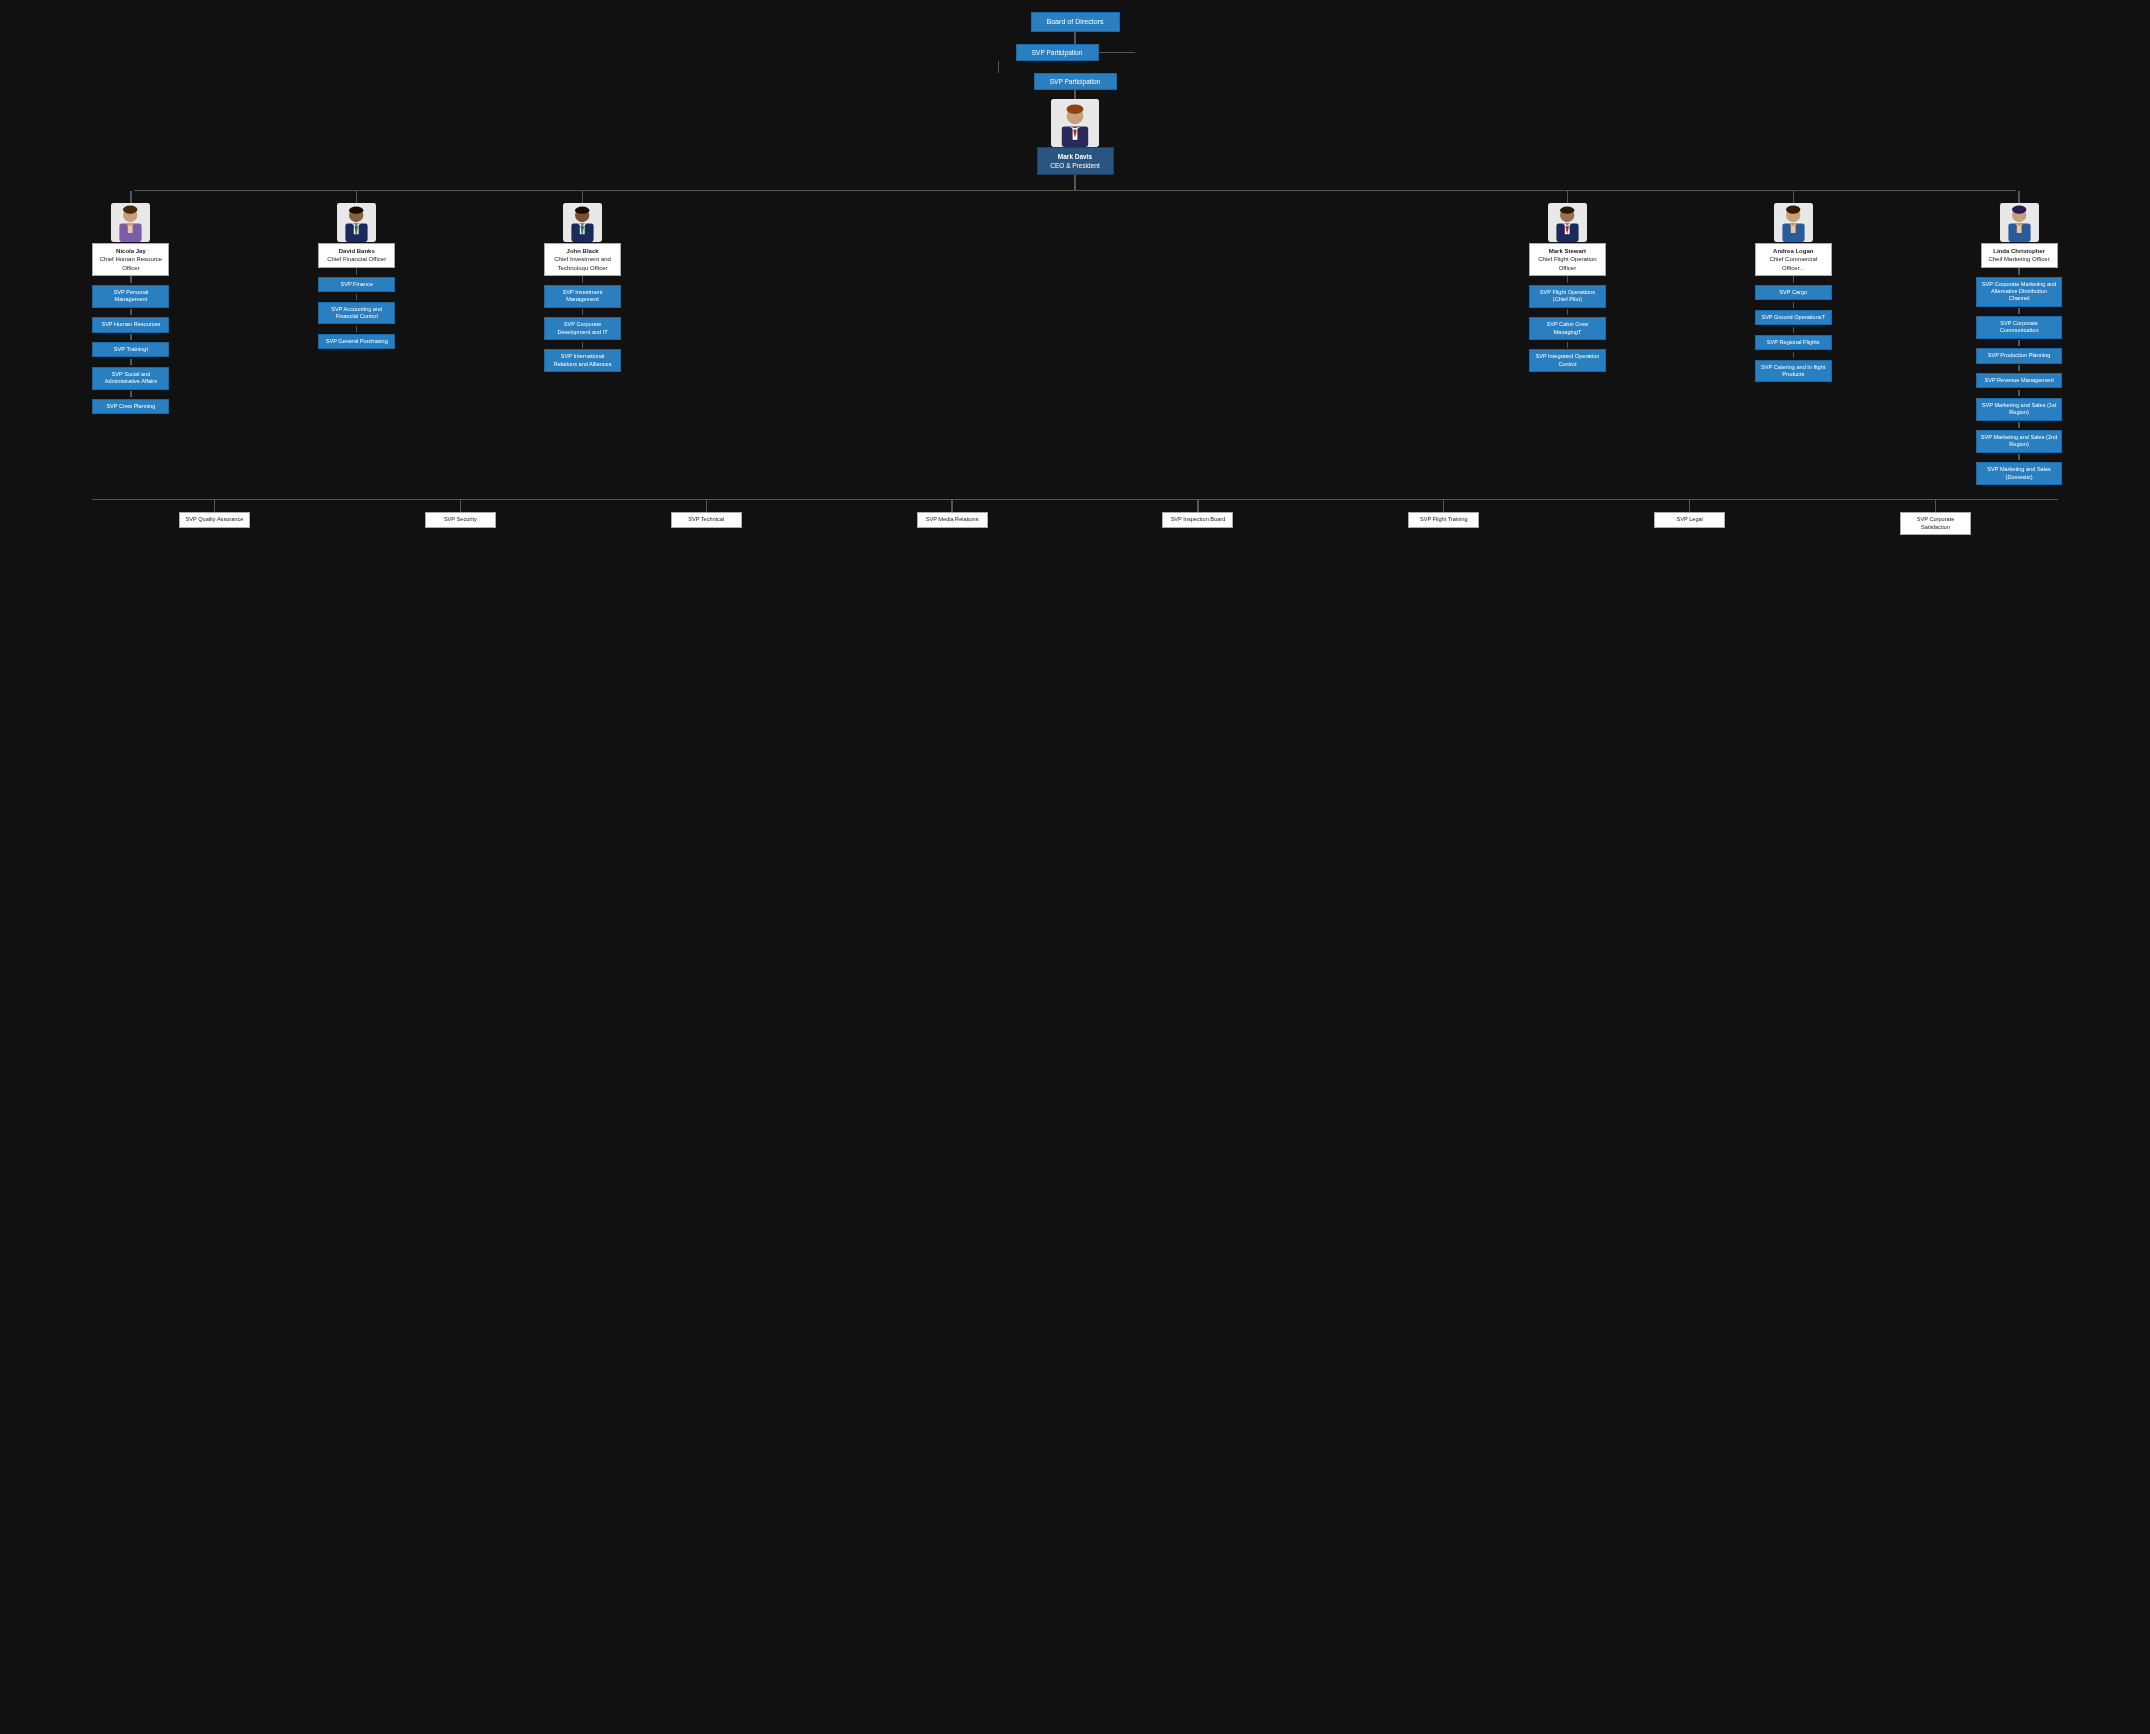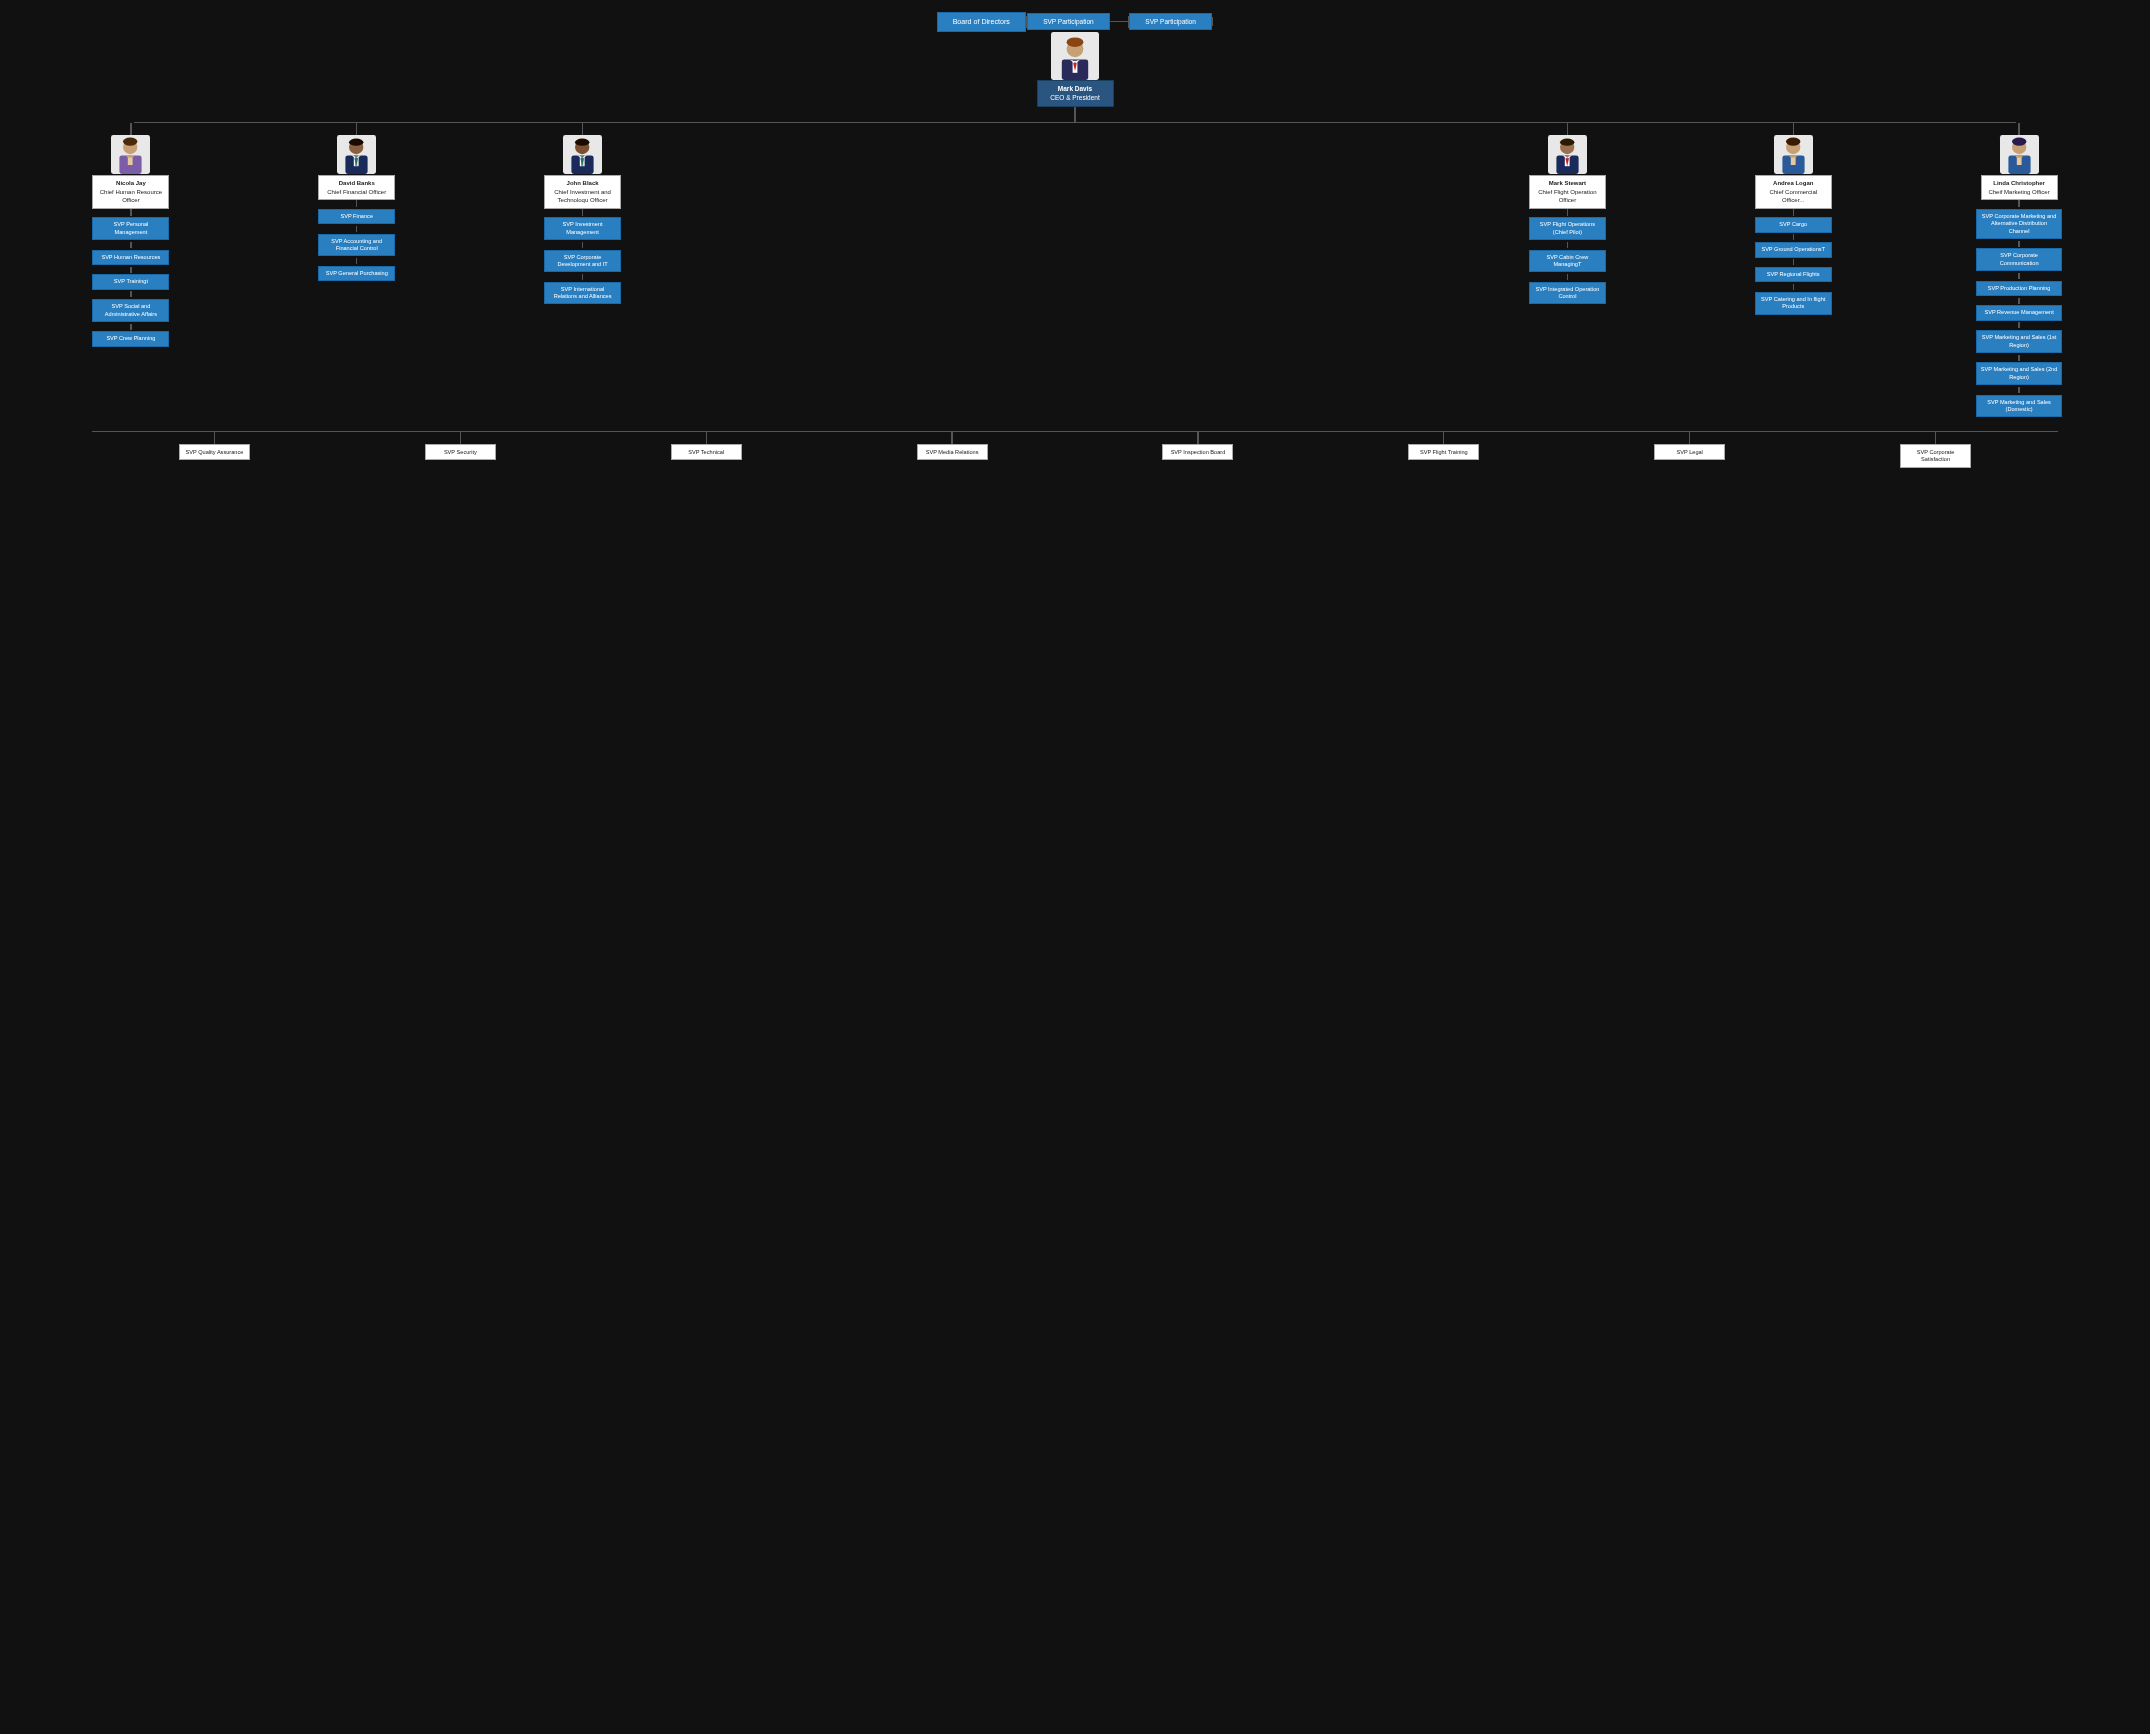--- a/index.html
+++ b/index.html
@@ -92,20 +92,21 @@
       font-size: 5.6px;
       text-align: center;
       padding: 3.6px 2.4px;
       border: 0.6px solid #aaa;
       width: 71px;
       line-height: 1.3;
     }
     
     .top-connector-row {
       display: flex;
+      flex-direction: column;
       align-items: center;
     }
     
     .top-node {
       display: flex;
       flex-direction: column;
       align-items: center;
     }
     .bod-box {
       background: #2a7fc1;

